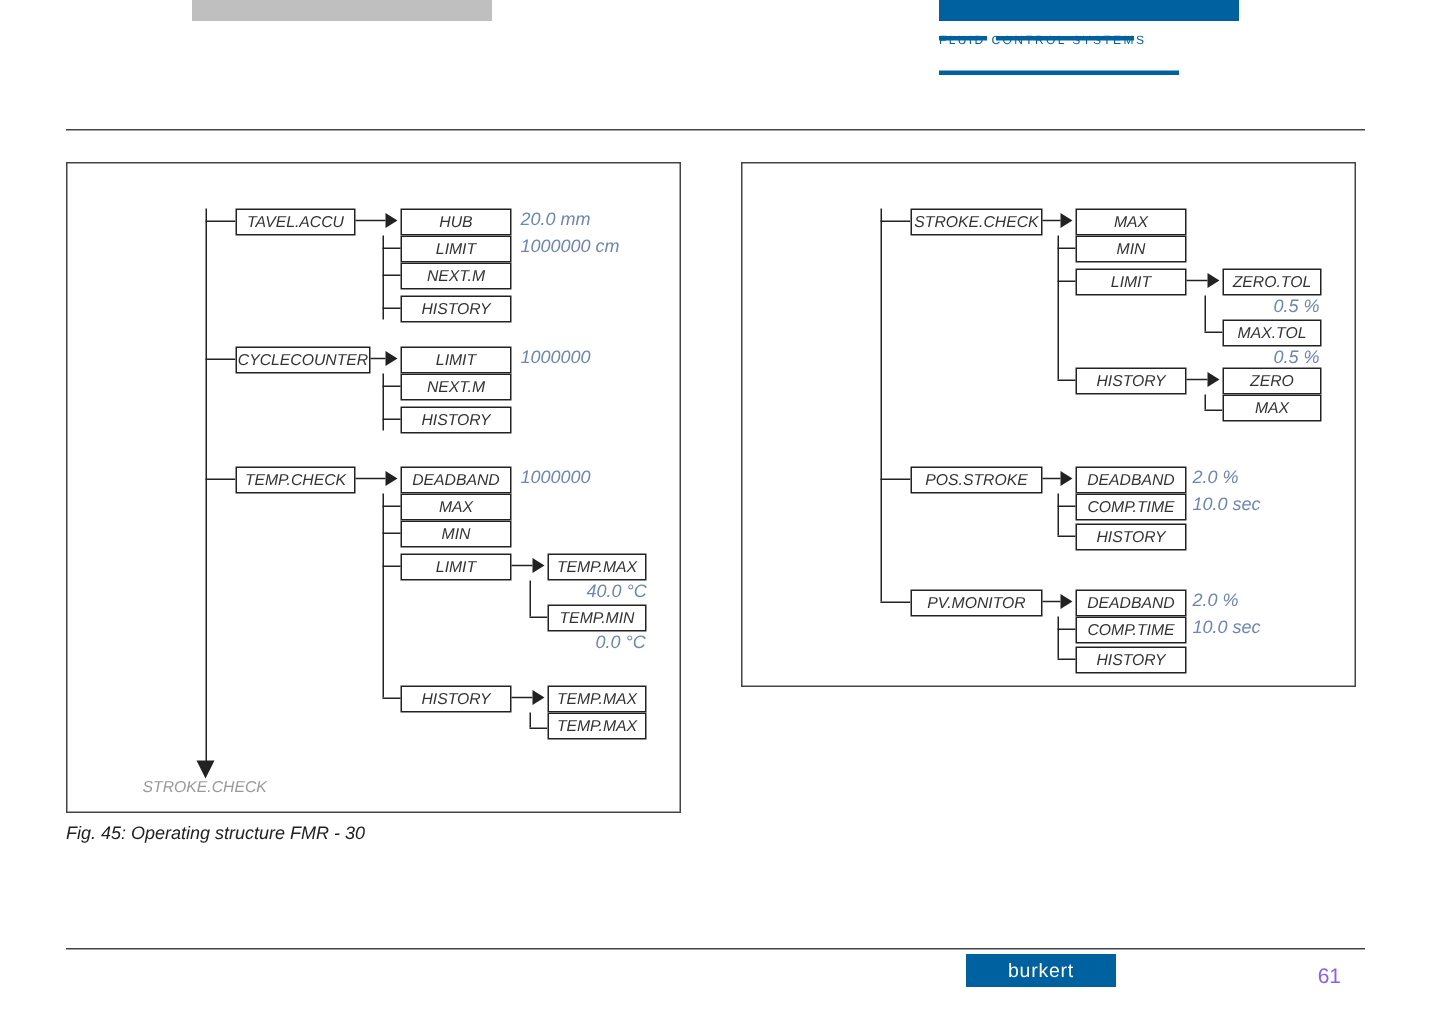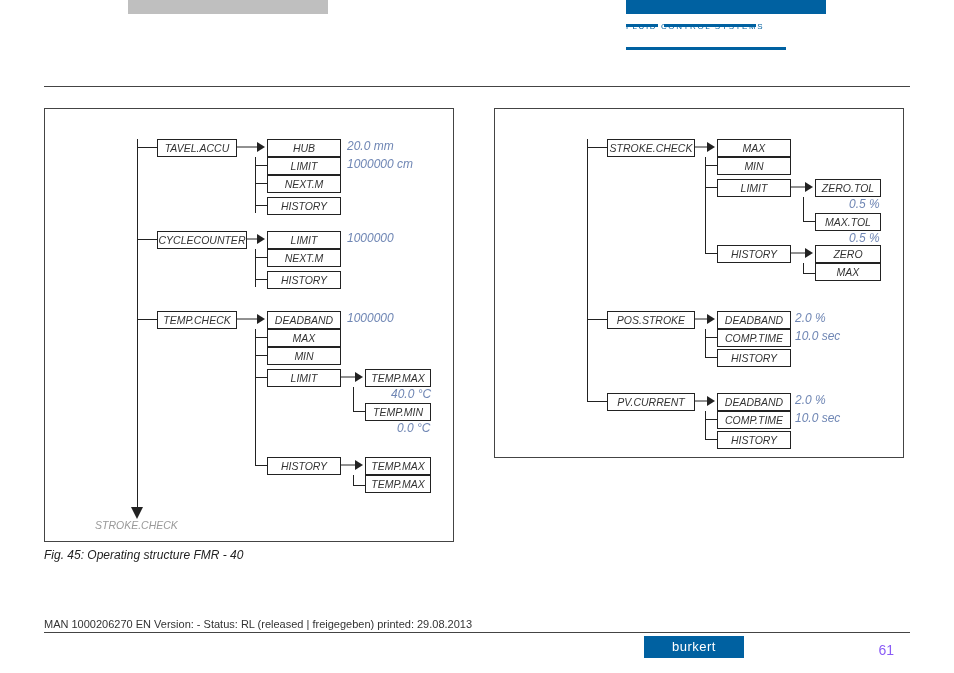--- a/index.html
+++ b/index.html
@@ -137,21 +137,21 @@
         <path d="M0 6 H14"></path>
         <polygon points="14,1 22,6 14,11"></polygon>
       </svg>
     <div class="vline" style="top:366px;left:308px;height:10px"></div>
     <div class="hline" style="top:376px;left:308px;width:12px"></div>
     <div class="node w64" style="top:348px;left:320px">TEMP.MAX</div>
     <div class="node w64" style="top:366px;left:320px">TEMP.MAX</div>
 
     <div class="lbl" style="top:410px;left:50px">STROKE.CHECK</div>
   </div>
-  <div class="caption cap45">Fig. 45:   Operating structure FMR - 40</div>
+  <div class="caption cap45">Fig. 45:   Operating structure FMR - 30</div>
 
   <div class="figbox fig46">
     <div class="vline" style="top:30px;left:92px;height:262px"></div>
 
     <div class="hline" style="top:38px;left:92px;width:20px"></div>
     <div class="node" style="top:30px;left:112px;width:86px">STROKE.CHECK</div>
     <svg class="arrow" style="top:32px;left:200px" width="20" height="12">
         <path d="M0 6 H12"></path>
         <polygon points="12,1 20,6 12,11"></polygon>
       </svg>
@@ -191,32 +191,31 @@
     <div class="vline" style="top:220px;left:210px;height:28px"></div>
     <div class="node w72" style="top:202px;left:222px">DEADBAND</div>
     <div class="node w72" style="top:220px;left:222px">COMP.TIME</div>
     <div class="node w72" style="top:240px;left:222px">HISTORY</div>
     <div class="hline" style="top:228px;left:210px;width:12px"></div>
     <div class="hline" style="top:248px;left:210px;width:12px"></div>
     <div class="val" style="top:202px;left:300px">2.0 %</div>
     <div class="val" style="top:220px;left:300px">10.0 sec</div>
 
     <div class="hline" style="top:292px;left:92px;width:20px"></div>
-    <div class="node" style="top:284px;left:112px;width:86px">PV.CURRENT</div>
+    <div class="node" style="top:284px;left:112px;width:86px">PV.MONITOR</div>
     <svg class="arrow" style="top:286px;left:200px" width="20" height="12">
         <path d="M0 6 H12"></path>
         <polygon points="12,1 20,6 12,11"></polygon>
       </svg>
     <div class="vline" style="top:302px;left:210px;height:28px"></div>
     <div class="node w72" style="top:284px;left:222px">DEADBAND</div>
     <div class="node w72" style="top:302px;left:222px">COMP.TIME</div>
     <div class="node w72" style="top:322px;left:222px">HISTORY</div>
     <div class="hline" style="top:310px;left:210px;width:12px"></div>
     <div class="hline" style="top:330px;left:210px;width:12px"></div>
     <div class="val" style="top:284px;left:300px">2.0 %</div>
     <div class="val" style="top:302px;left:300px">10.0 sec</div>
   </div>
 
-  <div class="foot-note">MAN 1000206270 EN Version: - Status: RL (released | freigegeben)  printed: 29.08.2013</div>
   <div class="footer-line"></div>
   <div class="lang-box">burkert</div>
   <div class="page-num">61</div>
 </div>
 
 </body></html>

